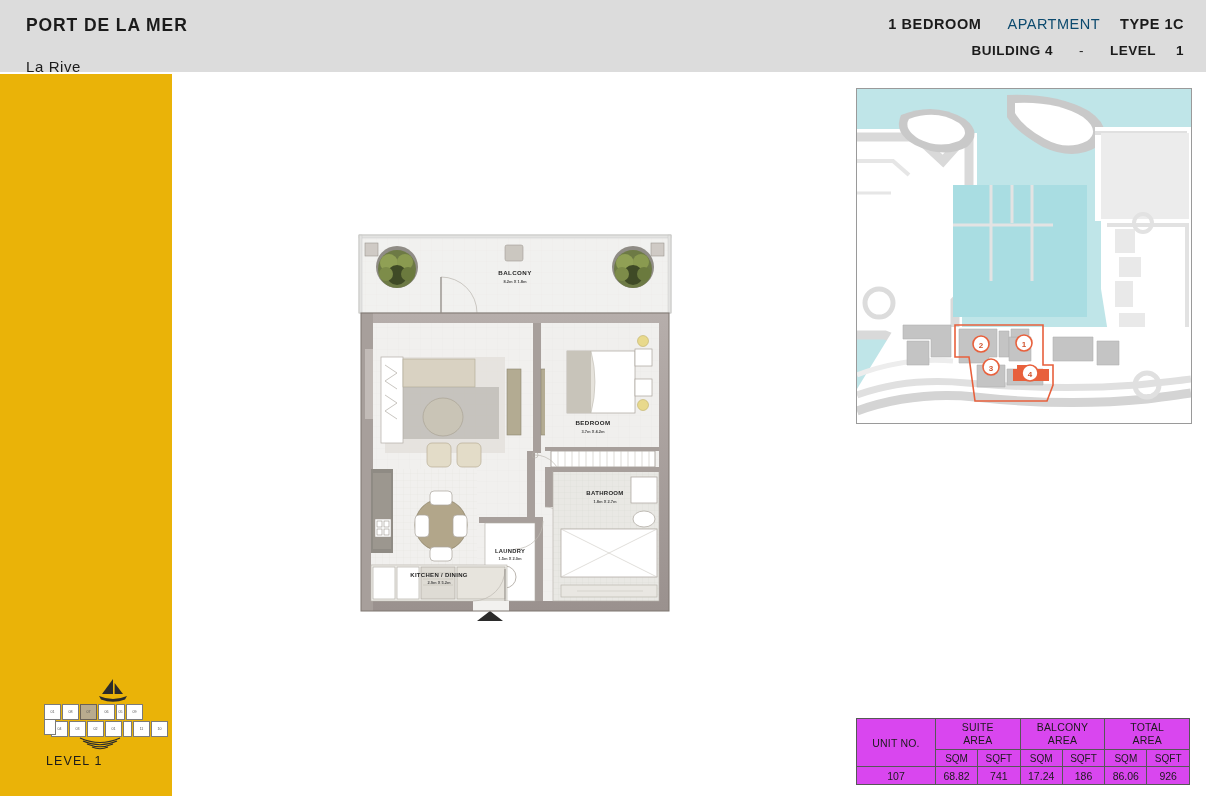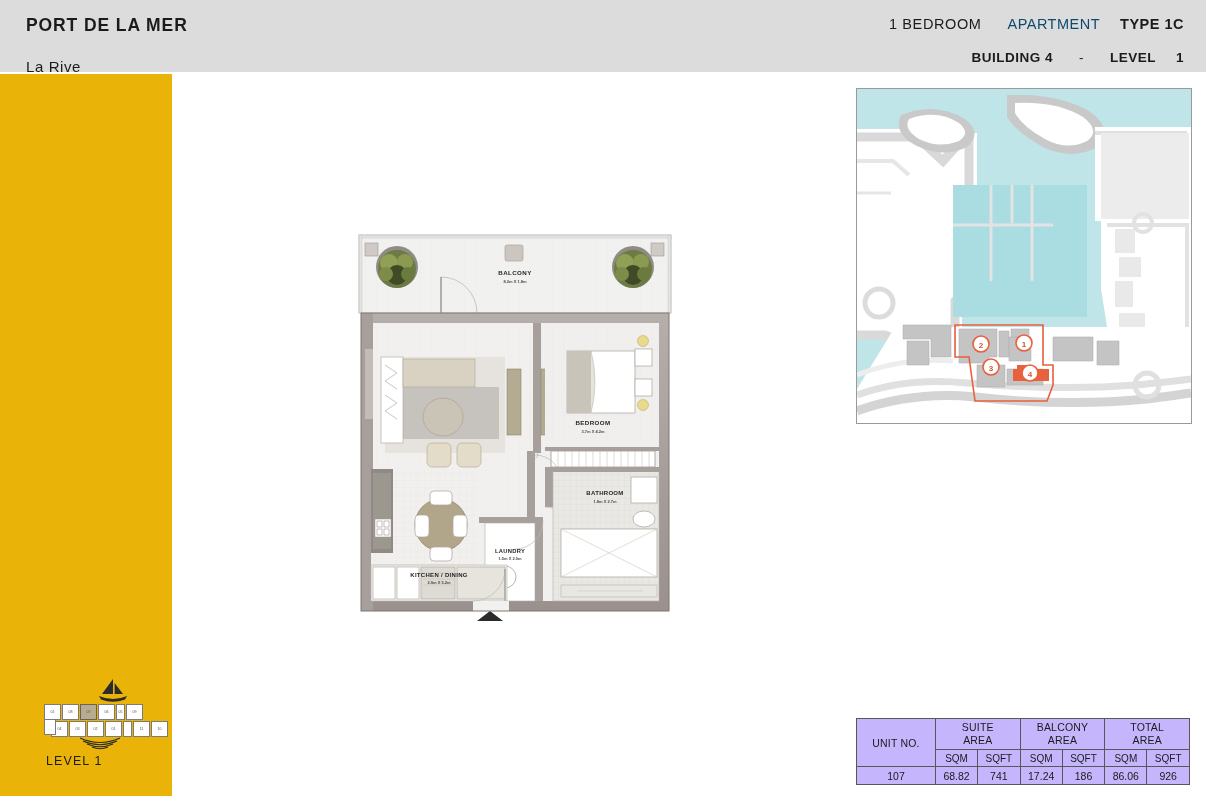--- a/index.html
+++ b/index.html
@@ -14,24 +14,24 @@
   
   .header{
     position:absolute;left:0;top:0;width:1206px;height:72px;
     background:#dcdcdc;
   }
   .hdr-left{position:absolute;left:26px;top:14px;}
   .hdr-title{font-size:17.5px;font-weight:bold;letter-spacing:.9px;color:#1b1b1b;line-height:22px;}
   .hdr-sub{font-size:15px;color:#1b1b1b;letter-spacing:.6px;line-height:22px;margin-top:20px;}
   .hdr-right{position:absolute;right:22px;top:14px;text-align:right;}
   .hdr-r1{font-size:14.5px;color:#1b1b1b;line-height:21px;white-space:nowrap;}
-  .hdr-r1 .b{font-weight:normal;letter-spacing:.6px;margin-top:18px;}
+  .hdr-r1 .b{font-weight:bold;letter-spacing:.6px;margin-top:18px;}
   .hdr-r1 .g{color:#0c4a6e;letter-spacing:.5px;}
   .hdr-r1 .t{font-weight:bold;letter-spacing:.5px;}
-  .hdr-r2{font-size:13.5px;color:#1b1b1b;line-height:21px;margin-top:12px;letter-spacing:.5px;white-space:nowrap;}
+  .hdr-r2{font-size:13.5px;color:#1b1b1b;line-height:21px;margin-top:5px;letter-spacing:.5px;white-space:nowrap;}
   .hdr-r2 .b{font-weight:bold;}
   .sp{display:inline-block;width:20px;}
   .sp2{display:inline-block;width:26px;}
 
   
   .sidebar{
     position:absolute;left:0;top:74px;width:172px;height:722px;
     background:#eab308;
   }
 
@@ -61,21 +61,21 @@
     position:absolute;left:856px;top:88px;width:334px;height:334px;
     border:1px solid #9a9a9a;background:#bfe5e8;overflow:hidden;
   }
 
   
   .areatable{position:absolute;left:856px;top:718px;width:334px;}
   table.at{border-collapse:collapse;width:334px;background:#e6e6e6;}
   table.at th,table.at td{
     border:1px solid #575757;
     font-size:10.5px;color:#1b1b1b;text-align:center;
-    padding:0;background:#c4b5fd;
+    padding:0;background:#d946ef;
   }
   table.at th.unit{width:78px;font-weight:normal;font-size:10.5px;letter-spacing:.2px;}
   table.at th.grp{font-weight:normal;height:30px;line-height:13px;letter-spacing:.2px;}
   table.at th.su{font-weight:normal;height:16px;font-size:10px;}
   table.at td{height:17px;font-size:10.5px;margin-left:20px;}
 </style>
 </head>
 <body>
 
 <div class="page">

